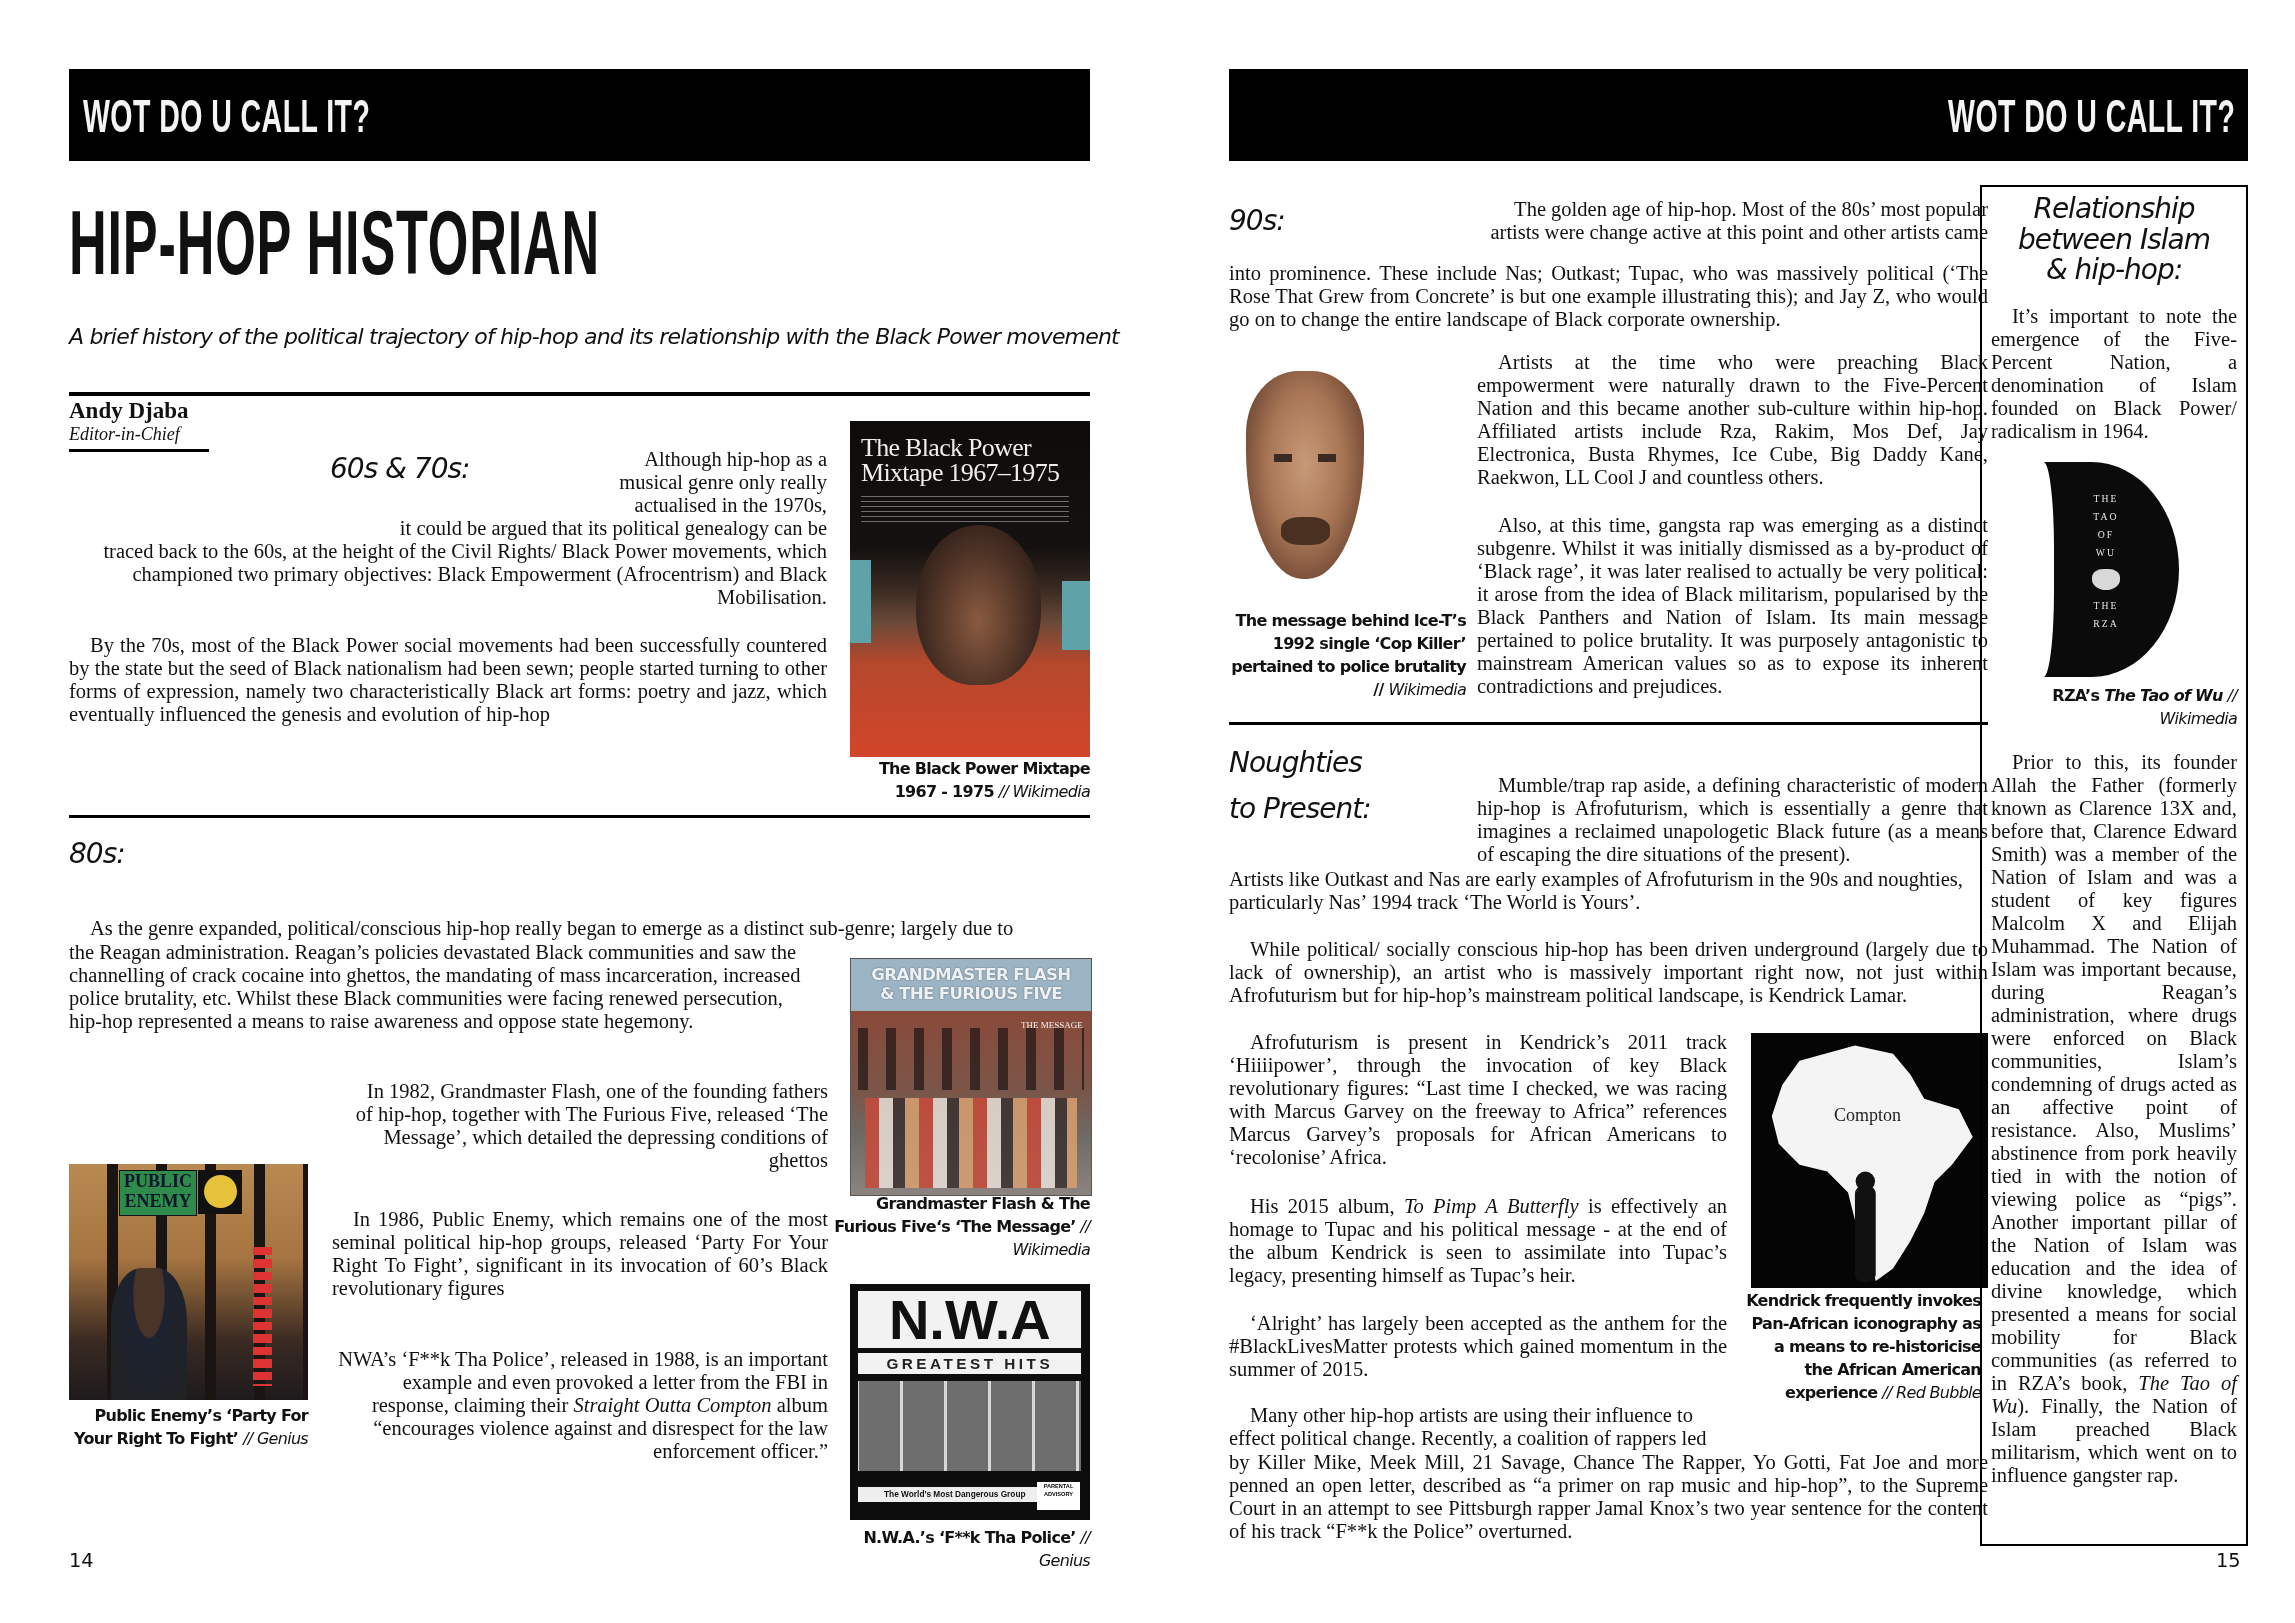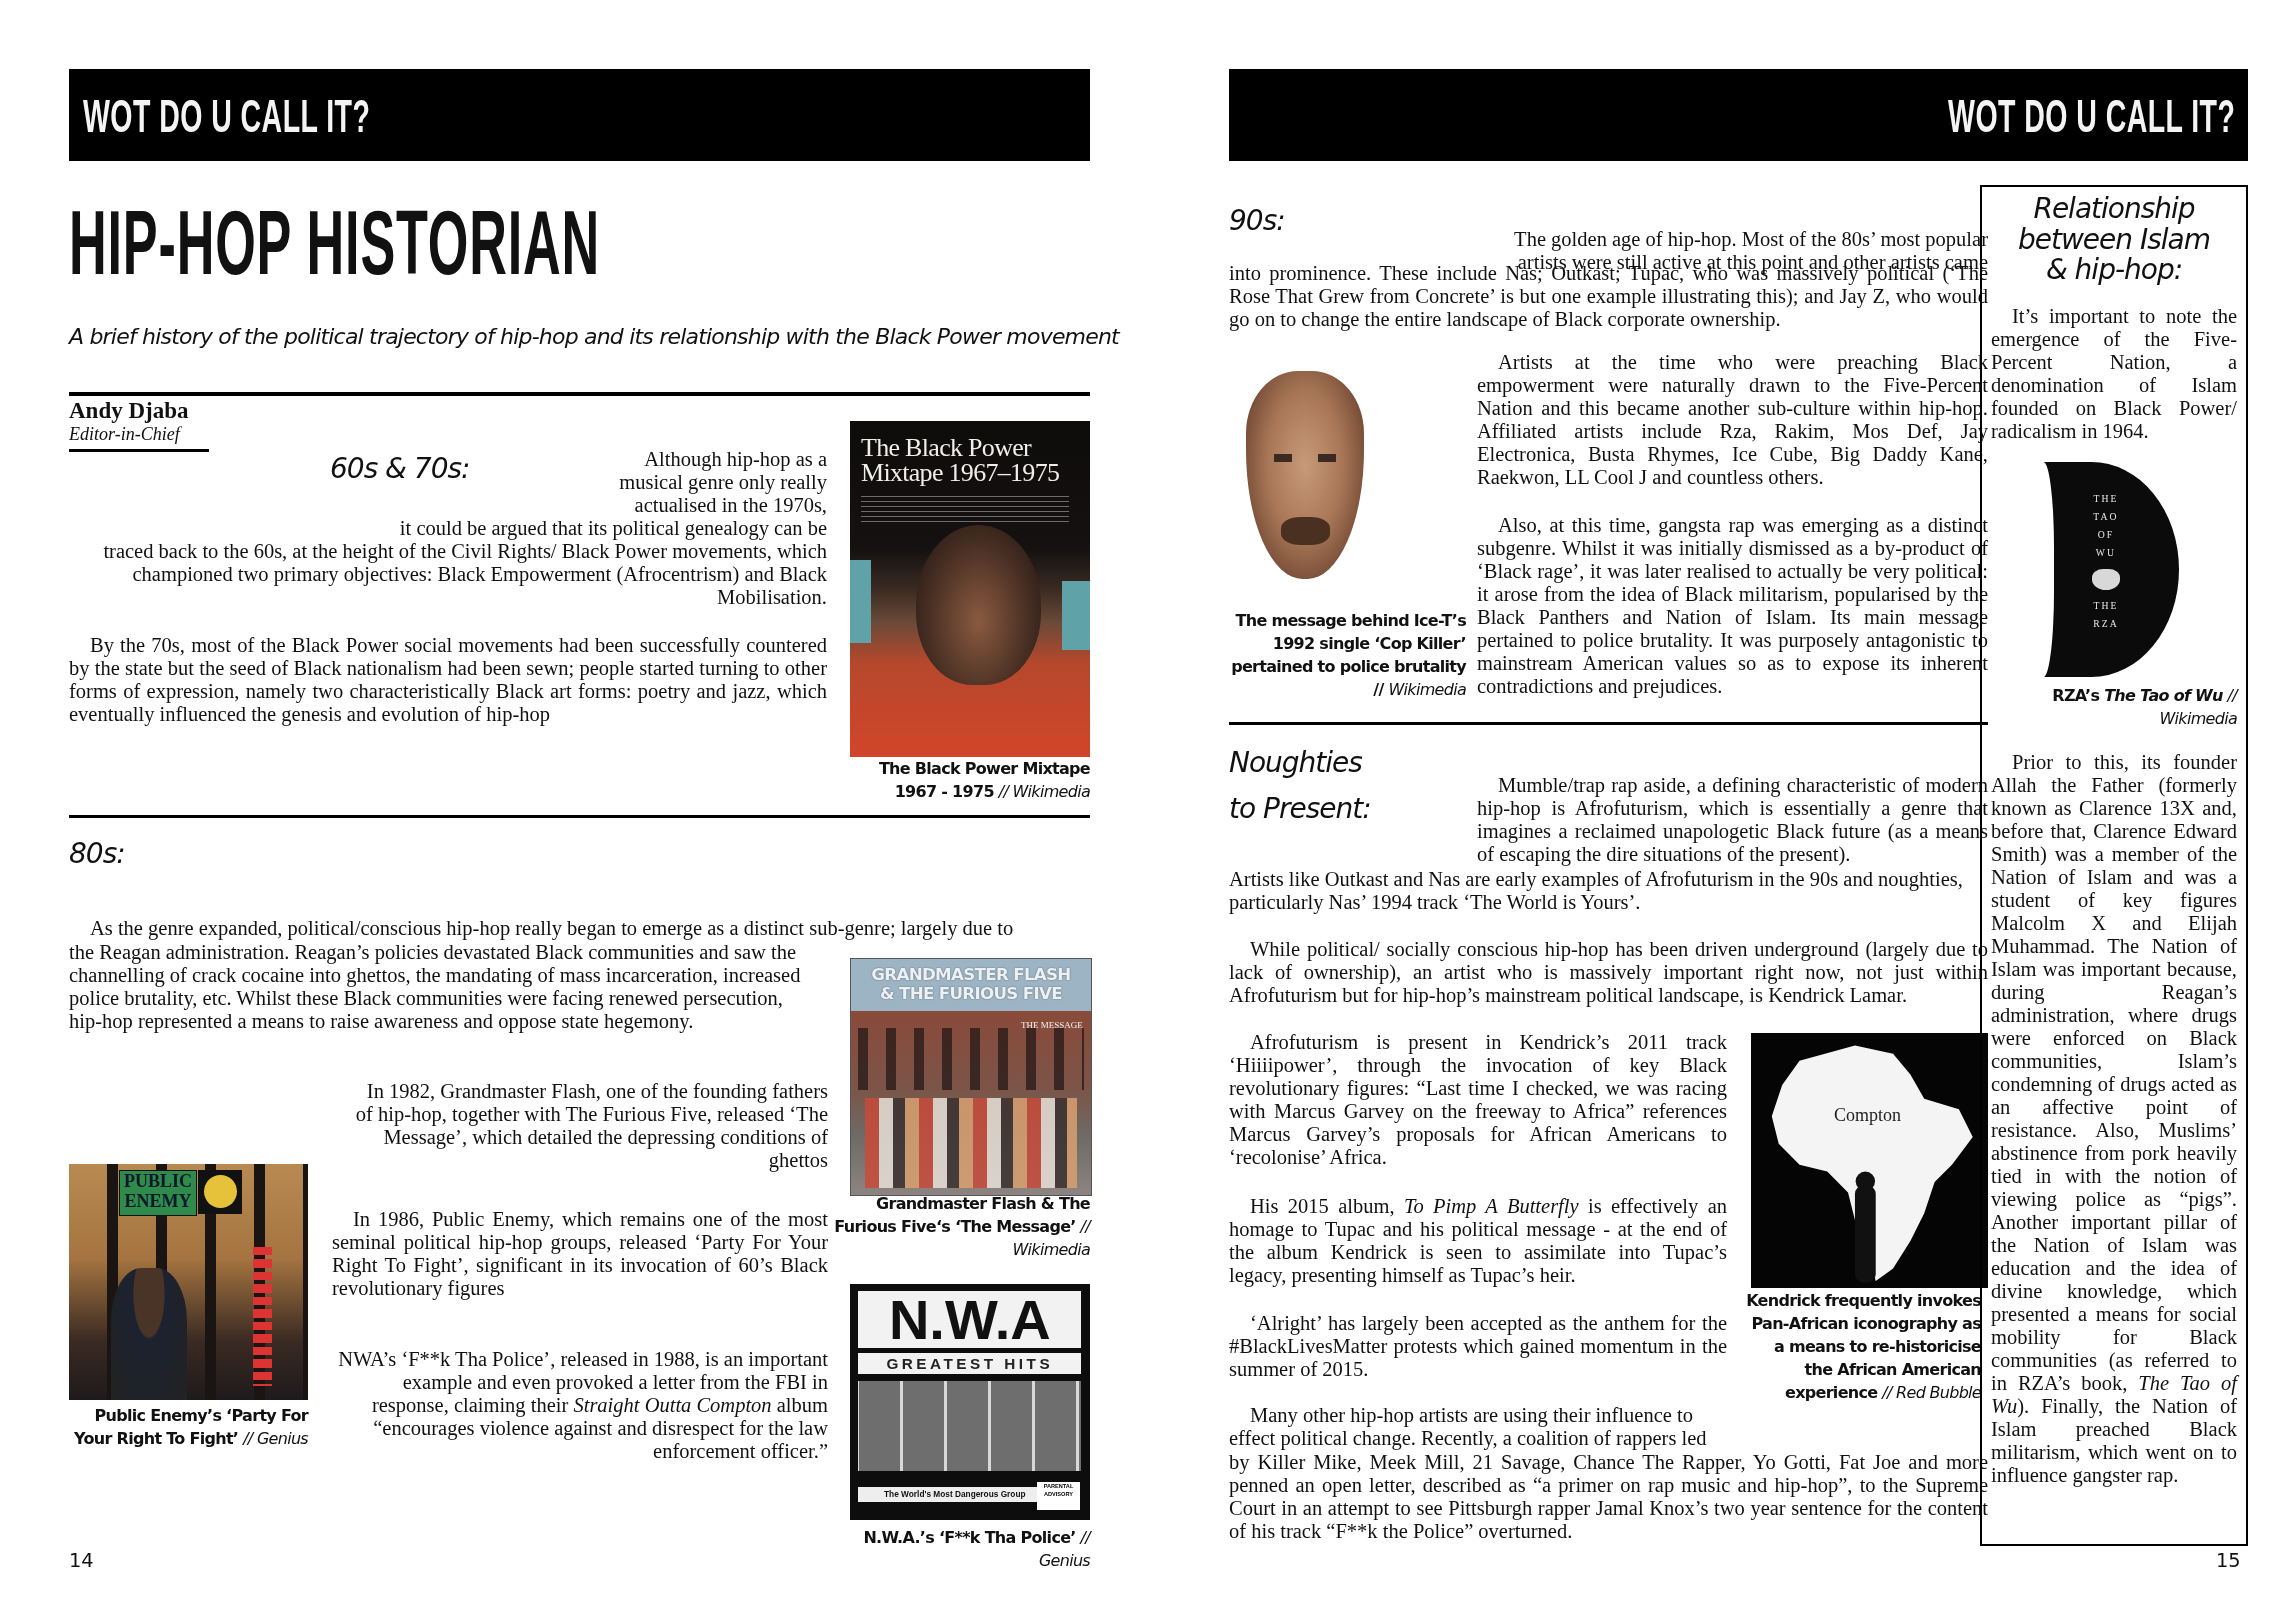--- a/index.html
+++ b/index.html
@@ -137,23 +137,23 @@
   <span class="src">// Genius</span>
 </div>
 
 <div class="abs pagenum" style="left:69px; top:1549px;">14</div>
 
 <div class="abs bar" style="left:1229px; top:69px; width:1019px; height:92px;">
   <span class="bar-text right">WOT DO U CALL IT?</span>
 </div>
 
 <div class="abs section-head" style="left:1229px; top:205px;">90s:</div>
-<div class="abs serif right" style="left:1457px; top:228px; width:531px;font-family:Liberation Serif, serif;">
+<div class="abs serif right" style="left:1457px; top:198px; width:531px;font-family:Liberation Serif, serif;">
   <div>The golden age of hip-hop. Most of the 80s’ most popular</div>
-  <div>artists were still active at this point and other artists came</div>
+  <div>artists were change active at this point and other artists came</div>
 </div>
 <p class="abs serif just" style="left:1229px; top:262px; width:759px;">into prominence. These include Nas; Outkast; Tupac, who was massively political (‘The Rose That Grew from Concrete’ is but one example illustrating this); and Jay Z, who would go on to change the entire landscape of Black corporate ownership.</p>
 
 <div class="abs img" style="left:1246px; top:371px; width:118px; height:208px; border-radius:44% 44% 48% 48% / 30% 30% 62% 62%; background:radial-gradient(ellipse at 50% 45%, #c89a78 0%, #a87656 45%, #6e4632 80%, #3a2418 100%);">
   <div class="abs" style="left:28px; top:83px; width:62px; height:8.3px; background:repeating-linear-gradient(90deg,#3a2a22 0 18px, transparent 18px 44px);"></div>
   <div class="abs" style="left:35px; top:146px; width:49px; height:28px; border-radius:40%; background:#4a3020;"></div>
 </div>
 <div class="abs caption" style="left:1229px; top:609px; width:237px;">
   <span>The message behind Ice-T’s 1992 single ‘Cop Killer’ pertained to police brutality //</span>
   <span class="src">Wikimedia</span>

